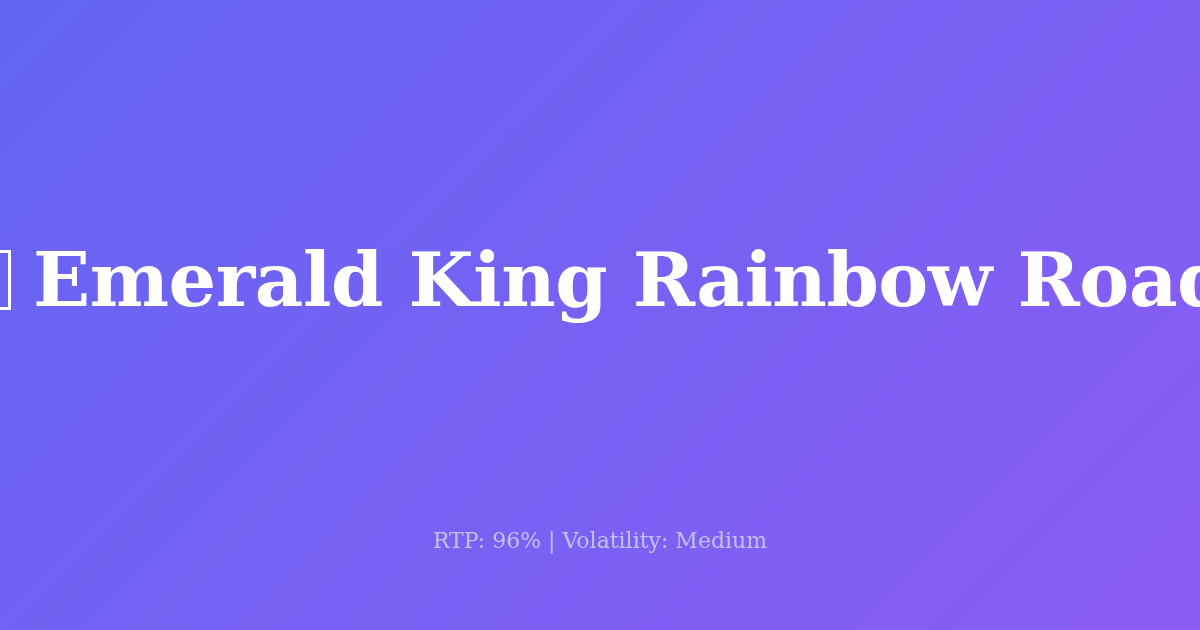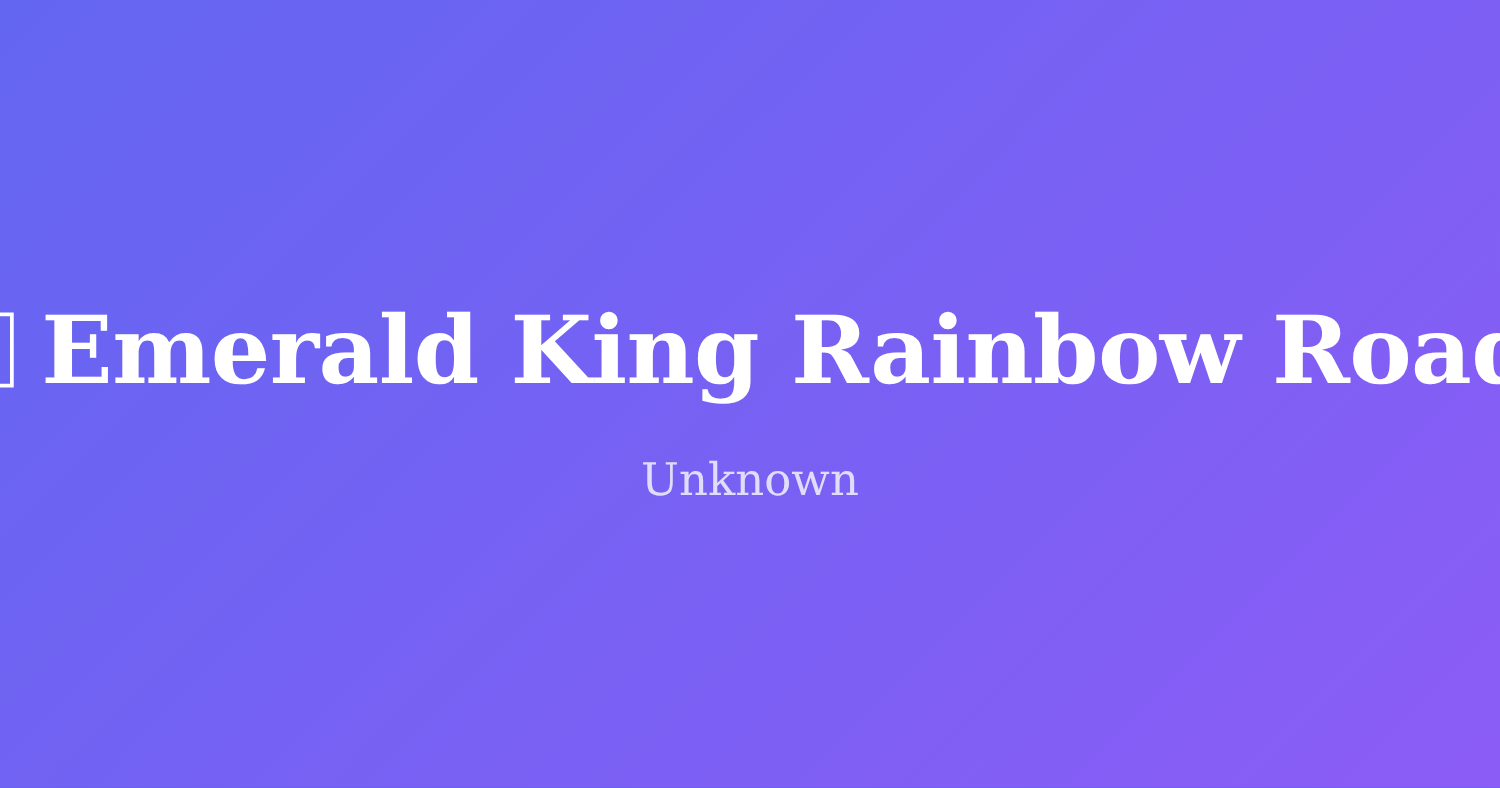--- a/index.html
+++ b/index.html
@@ -118,16 +118,16 @@
 
     <span class="tofu-glyph">
       <span class="hex-row hex-hi">1F</span>
       <span class="hex-row hex-lo">B0</span>
     </span>
 
     <h1 class="card-title">Emerald King Rainbow Road</h1>
 
   </div>
 
-  <div class="card-subtitle">Unknown</div>
 
+  <div class="card-meta">RTP: 96% | Volatility: Medium</div>
 
 </div>
 
 </body></html>

